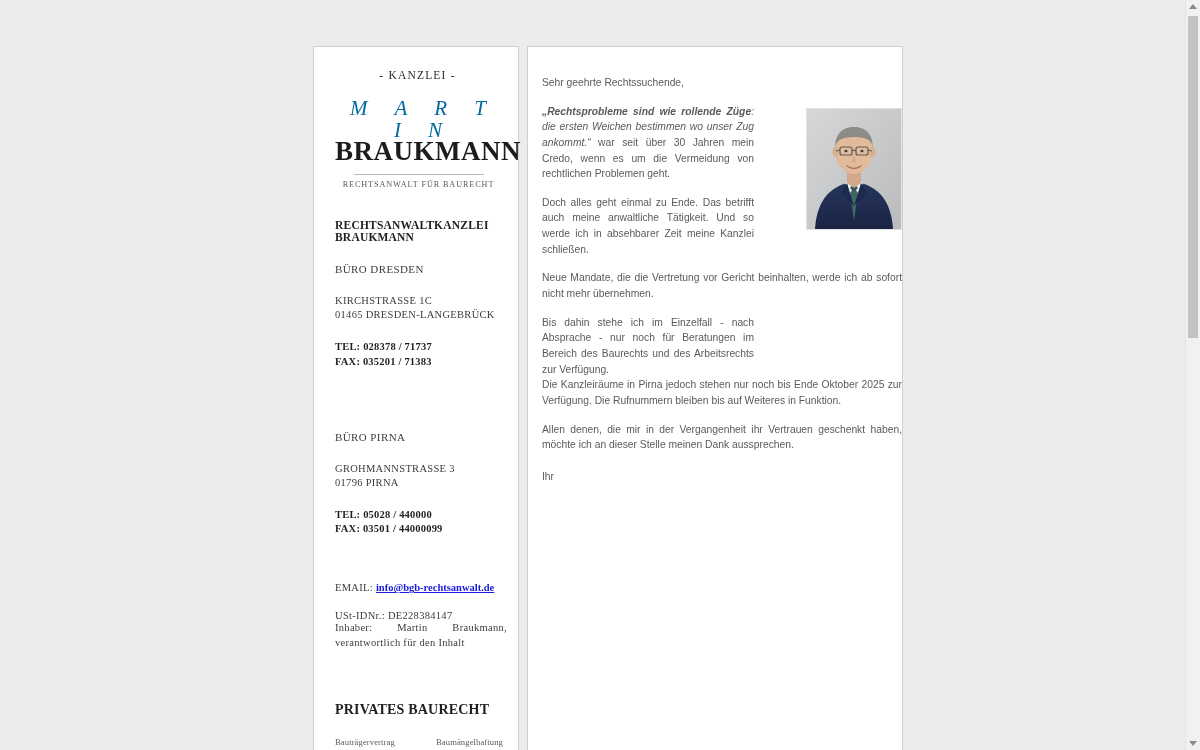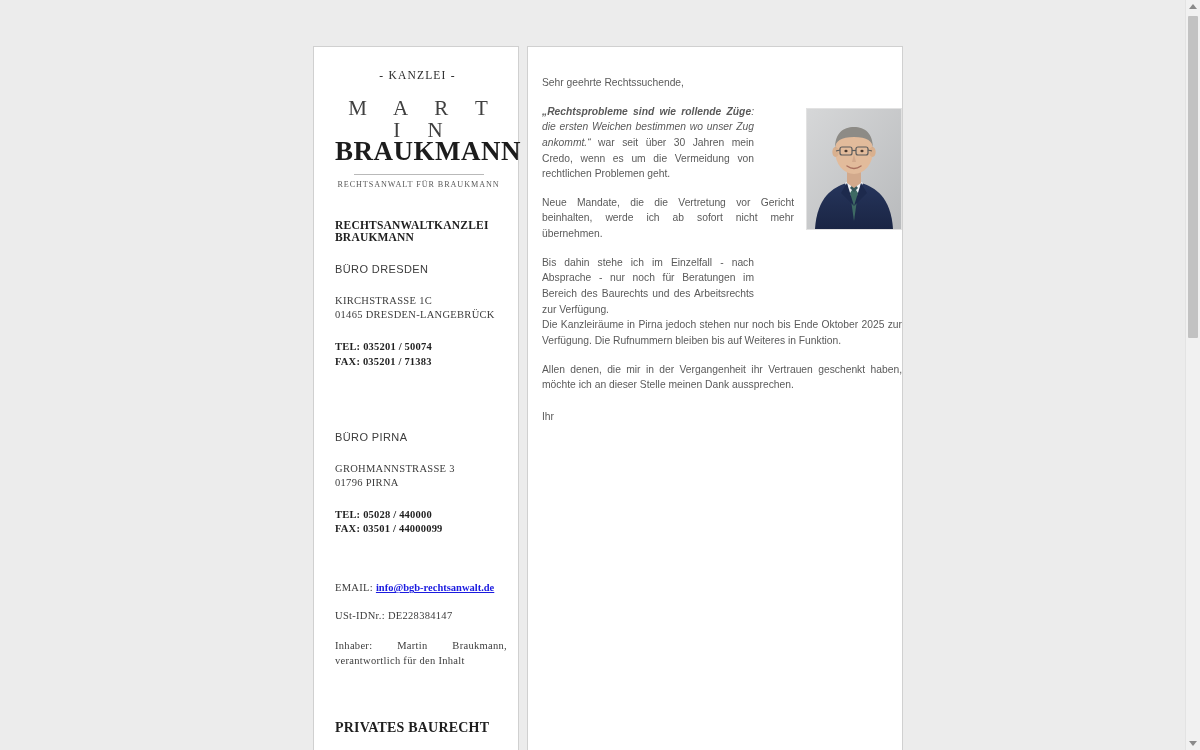--- a/index.html
+++ b/index.html
@@ -61,23 +61,24 @@
 
   .logo-block {
     text-align: center;
     padding-right: 6px;
     margin-top: 16px;
   }
   .logo-first {
     font-family: "Liberation Serif", serif;
     font-size: 21px;
     letter-spacing: 11px;
-    color: #404040;
+    color: #0369a1;
     line-height: 1.05;
     padding-left: 10px;
+    font-style: italic;
   }
   .logo-last {
     font-family: "Liberation Serif", serif;
     font-weight: bold;
     font-size: 27px;
     letter-spacing: 0.5px;
     color: #1c1c1c;
     line-height: 1.0;
     margin-top: -3px;
   }
@@ -98,21 +99,21 @@
   .kanzlei-name {
     font-family: "Liberation Serif", serif;
     font-weight: bold;
     font-size: 11.5px;
     color: #1f1f1f;
     letter-spacing: 0.2px;
     margin-top: 30px;
   }
 
   .office-label {
-    font-family: Liberation Sans, sans-serif;
+    font-family: Liberation Serif, serif;
     font-size: 11px;
     color: #3c3c3c;
     letter-spacing: 0.4px;
     margin-top: 20px;
   }
   .addr-line {
     font-family: "Liberation Serif", serif;
     font-size: 10.5px;
     color: #3c3c3c;
     letter-spacing: 0.3px;
@@ -152,21 +153,20 @@
     font-size: 10.5px;
     color: #3c3c3c;
     margin-top: 17px;
     letter-spacing: 0.3px;
   }
 
   .inhaber-line {
     font-family: "Liberation Serif", serif;
     font-size: 10.5px;
     color: #3c3c3c;
-    margin-top: 18px;
     letter-spacing: 0.3px;
     text-align: justify;
     width: 172px;
     line-height: 1.35;
   }
 
   .section-heading {
     font-family: "Liberation Serif", serif;
     font-weight: bold;
     font-size: 14px;
@@ -270,32 +270,32 @@
 
   <div class="card" id="left-card">
     <div class="left-inner">
 
       <div class="kanzlei-word">- KANZLEI -</div>
 
       <div class="logo-block">
         <div class="logo-first">M A R T I N</div>
         <div class="logo-last">BRAUKMANN</div>
         <div class="logo-rule"></div>
-        <div class="logo-sub">RECHTSANWALT FÜR BRAUKMANN</div>
+        <div class="logo-sub">RECHTSANWALT FÜR BAURECHT</div>
       </div>
 
       <div class="kanzlei-name">RECHTSANWALTKANZLEI BRAUKMANN</div>
 
       <div class="office-label">BÜRO DRESDEN</div>
       <div class="addr-block">
         <div class="addr-line">KIRCHSTRASSE 1C</div>
         <div class="addr-line">01465 DRESDEN-LANGEBRÜCK</div>
       </div>
       <div class="tel-block">
-        <div class="tel-line">TEL: 035201 / 50074</div>
+        <div class="tel-line">TEL: 028378 / 71737</div>
         <div class="tel-line">FAX: 035201 / 71383</div>
       </div>
 
       <div class="spacer-big"></div>
 
       <div class="office-label">BÜRO PIRNA</div>
       <div class="addr-block">
         <div class="addr-line">GROHMANNSTRASSE 3</div>
         <div class="addr-line">01796 PIRNA</div>
       </div>
@@ -367,20 +367,21 @@
           <ellipse cx="55" cy="42" rx="1.6" ry="1.2" fill="#4a3a30"></ellipse>
 
           <path d="M47 45 L45 53 L49 53 Z" fill="#d2a98c"></path>
 
           <path d="M40 57 Q47 62 54 57" stroke="#a9705f" stroke-width="1.4" fill="none" stroke-linecap="round"></path>
         </svg>
       </div>
 
       <p class="body-text para narrow"><span class="quote-bold">„Rechtsprobleme sind wie rollende Züge</span><span class="quote-ital">: die ersten Weichen bestimmen wo unser Zug ankommt.“</span><span> war seit über 30 Jahren mein Credo, wenn es um die Vermeidung von rechtlichen Problemen geht.</span></p>
 
+      <p class="body-text para narrow">Doch alles geht einmal zu Ende. Das betrifft auch meine anwaltliche Tätigkeit. Und so werde ich in absehbarer Zeit meine Kanzlei schließen.</p>
 
 
       <p class="body-text para">Neue Mandate, die die Vertretung vor Gericht beinhalten, werde ich ab sofort nicht mehr übernehmen.</p>
 
       <p class="body-text para narrow tight">Bis dahin stehe ich im Einzelfall - nach Absprache - nur noch für Beratungen im Bereich des Baurechts und des Arbeitsrechts zur Verfügung.</p>
 
       <p class="body-text para">Die Kanzleiräume in Pirna jedoch stehen nur noch bis Ende Oktober 2025 zur Verfügung. Die Rufnummern bleiben bis auf Weiteres in Funktion.</p>
 
       <p class="body-text para">Allen denen, die mir in der Vergangenheit ihr Vertrauen geschenkt haben, möchte ich an dieser Stelle meinen Dank aussprechen.</p>
 

